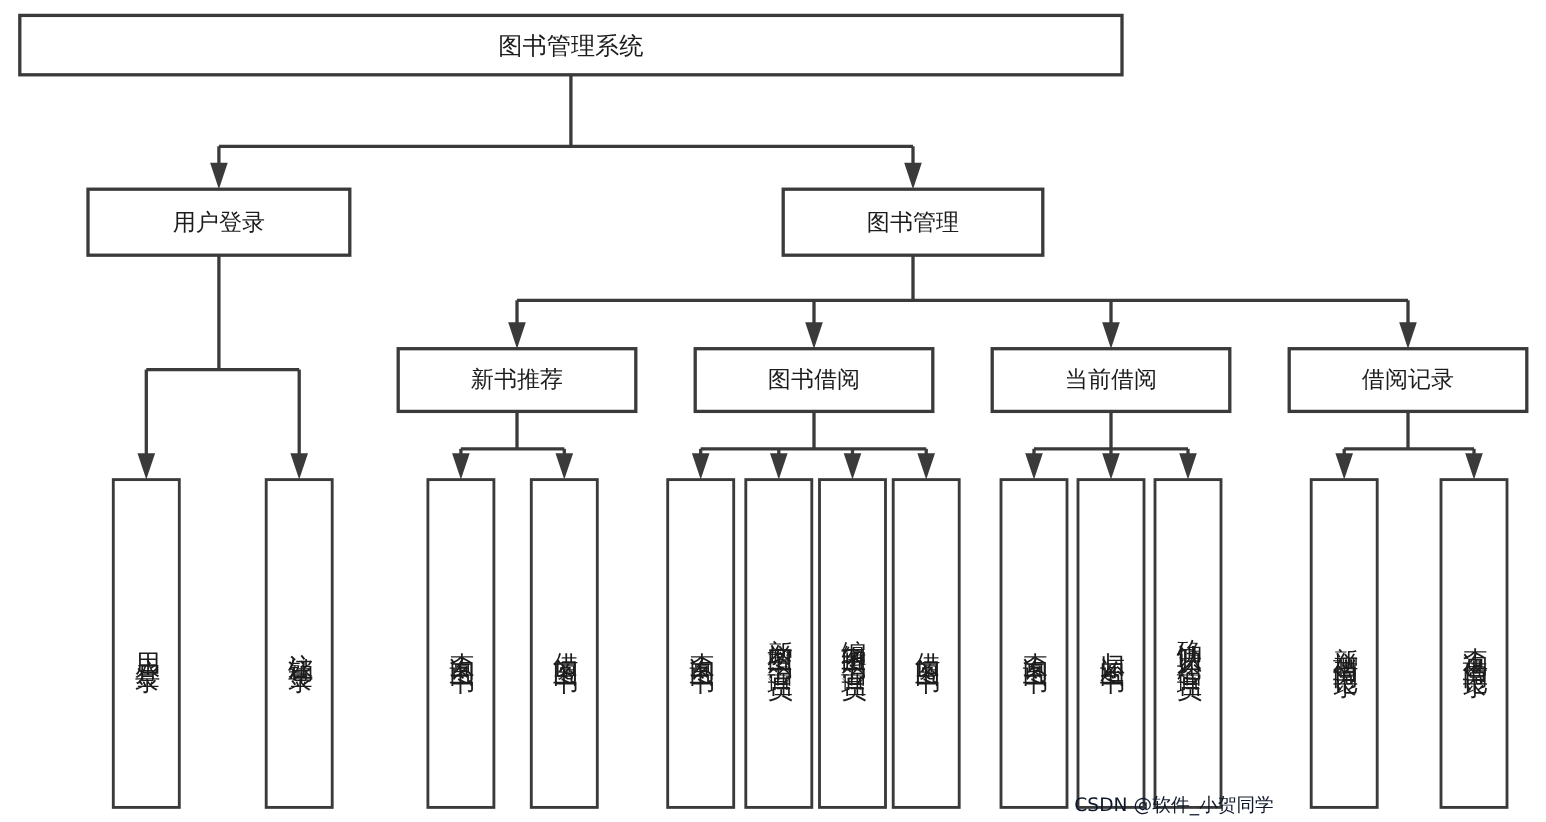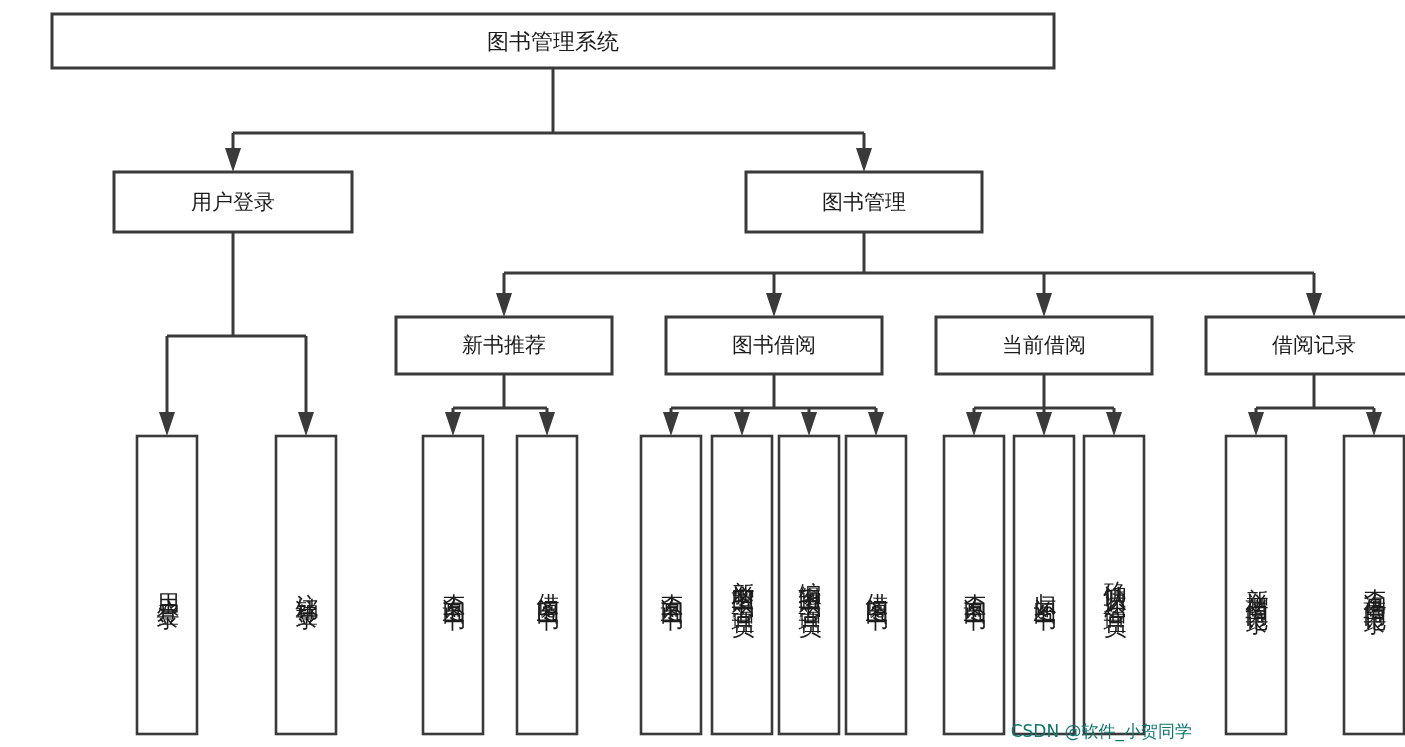--- a/index.html
+++ b/index.html
@@ -12,21 +12,20 @@
     width: 1405px;
     height: 747px;
     font-family: "DejaVu Sans", "Liberation Sans", sans-serif;
     overflow: hidden;
   }
   #diagram-root {
     position: relative;
     width: 1170px;
     height: 747px;
     background: #ffffff;
-    margin-left: 34px;
   }
   svg.chart-svg {
     position: absolute;
     top: 0;
     left: 0;
     width: 1405px;
     height: 747px;
     display: block;
   }
   .node-box {
@@ -65,21 +64,21 @@
     font-size: 23px;
     text-anchor: middle;
     dominant-baseline: middle;
     writing-mode: vertical-rl;
     letter-spacing: 5px;
   }
   .watermark {
     position: absolute;
     right: 12px;
     bottom: 4px;
-    color: #0f766e;
+    color: #0f172a;
     font-size: 17px;
     font-family: "DejaVu Sans", "Liberation Sans", sans-serif;
     white-space: nowrap;
     user-select: none;
   }
 </style>
 </head>
 <body>
 
 <div id="diagram-root">

